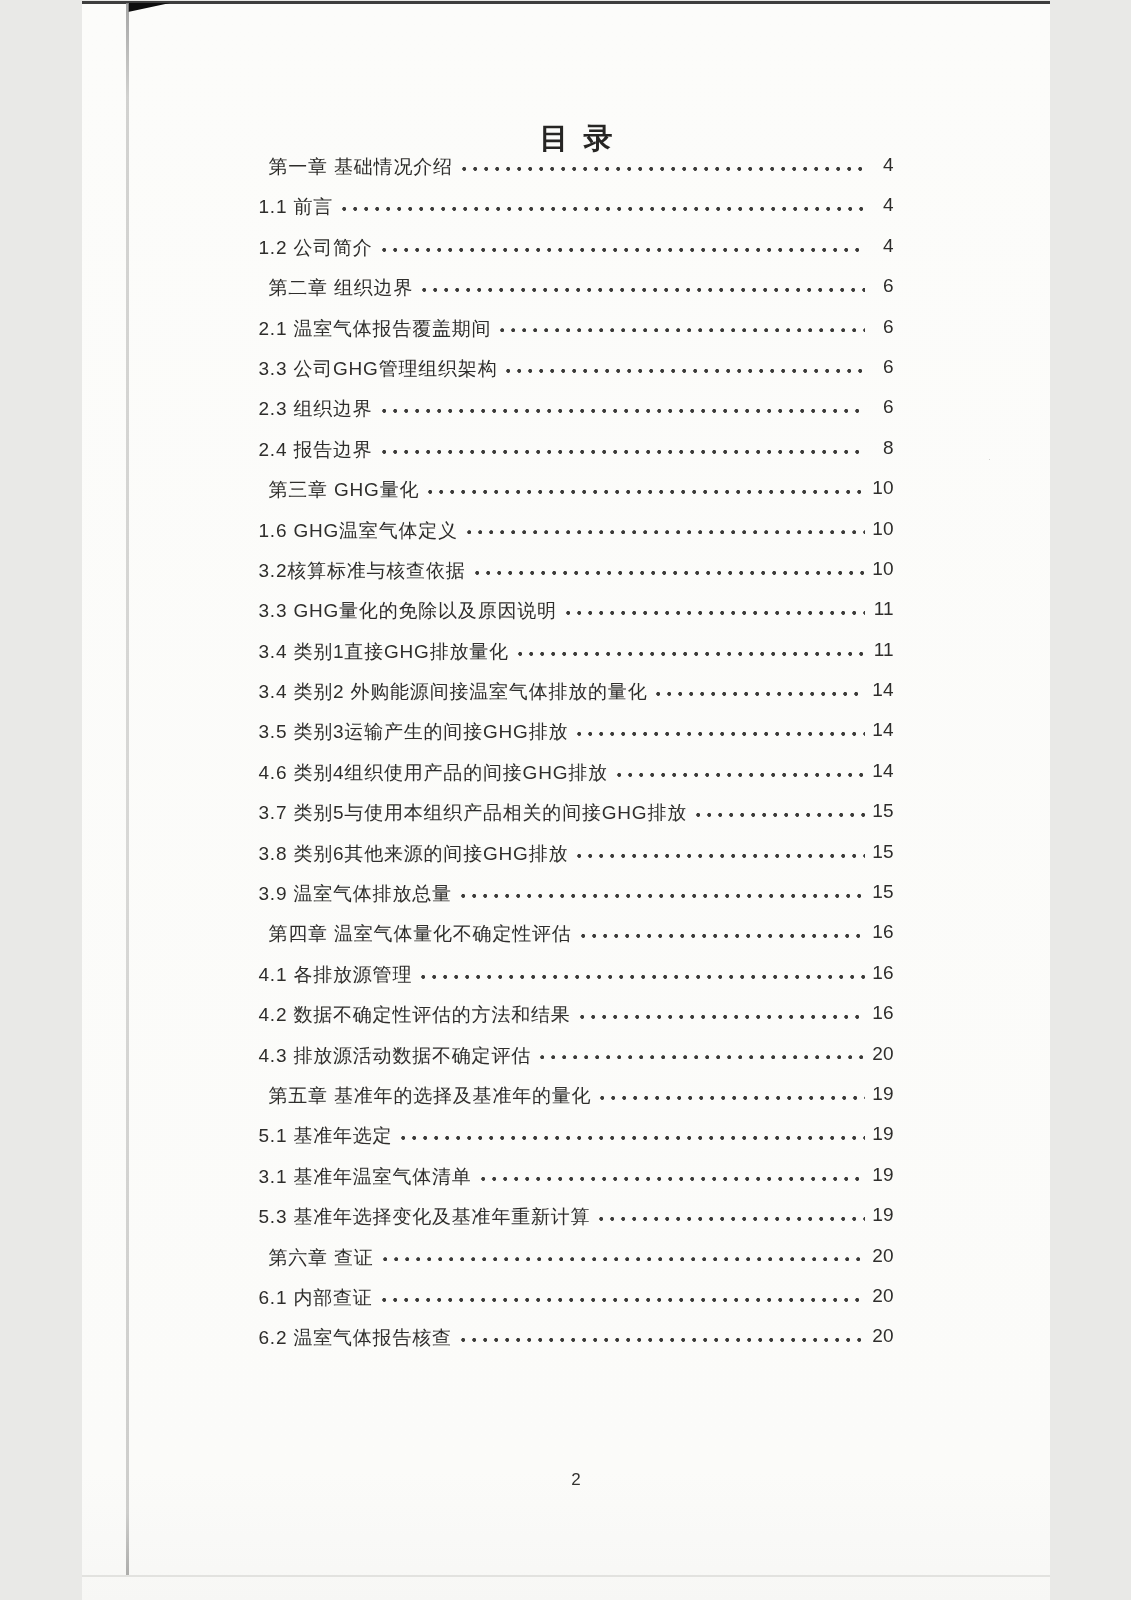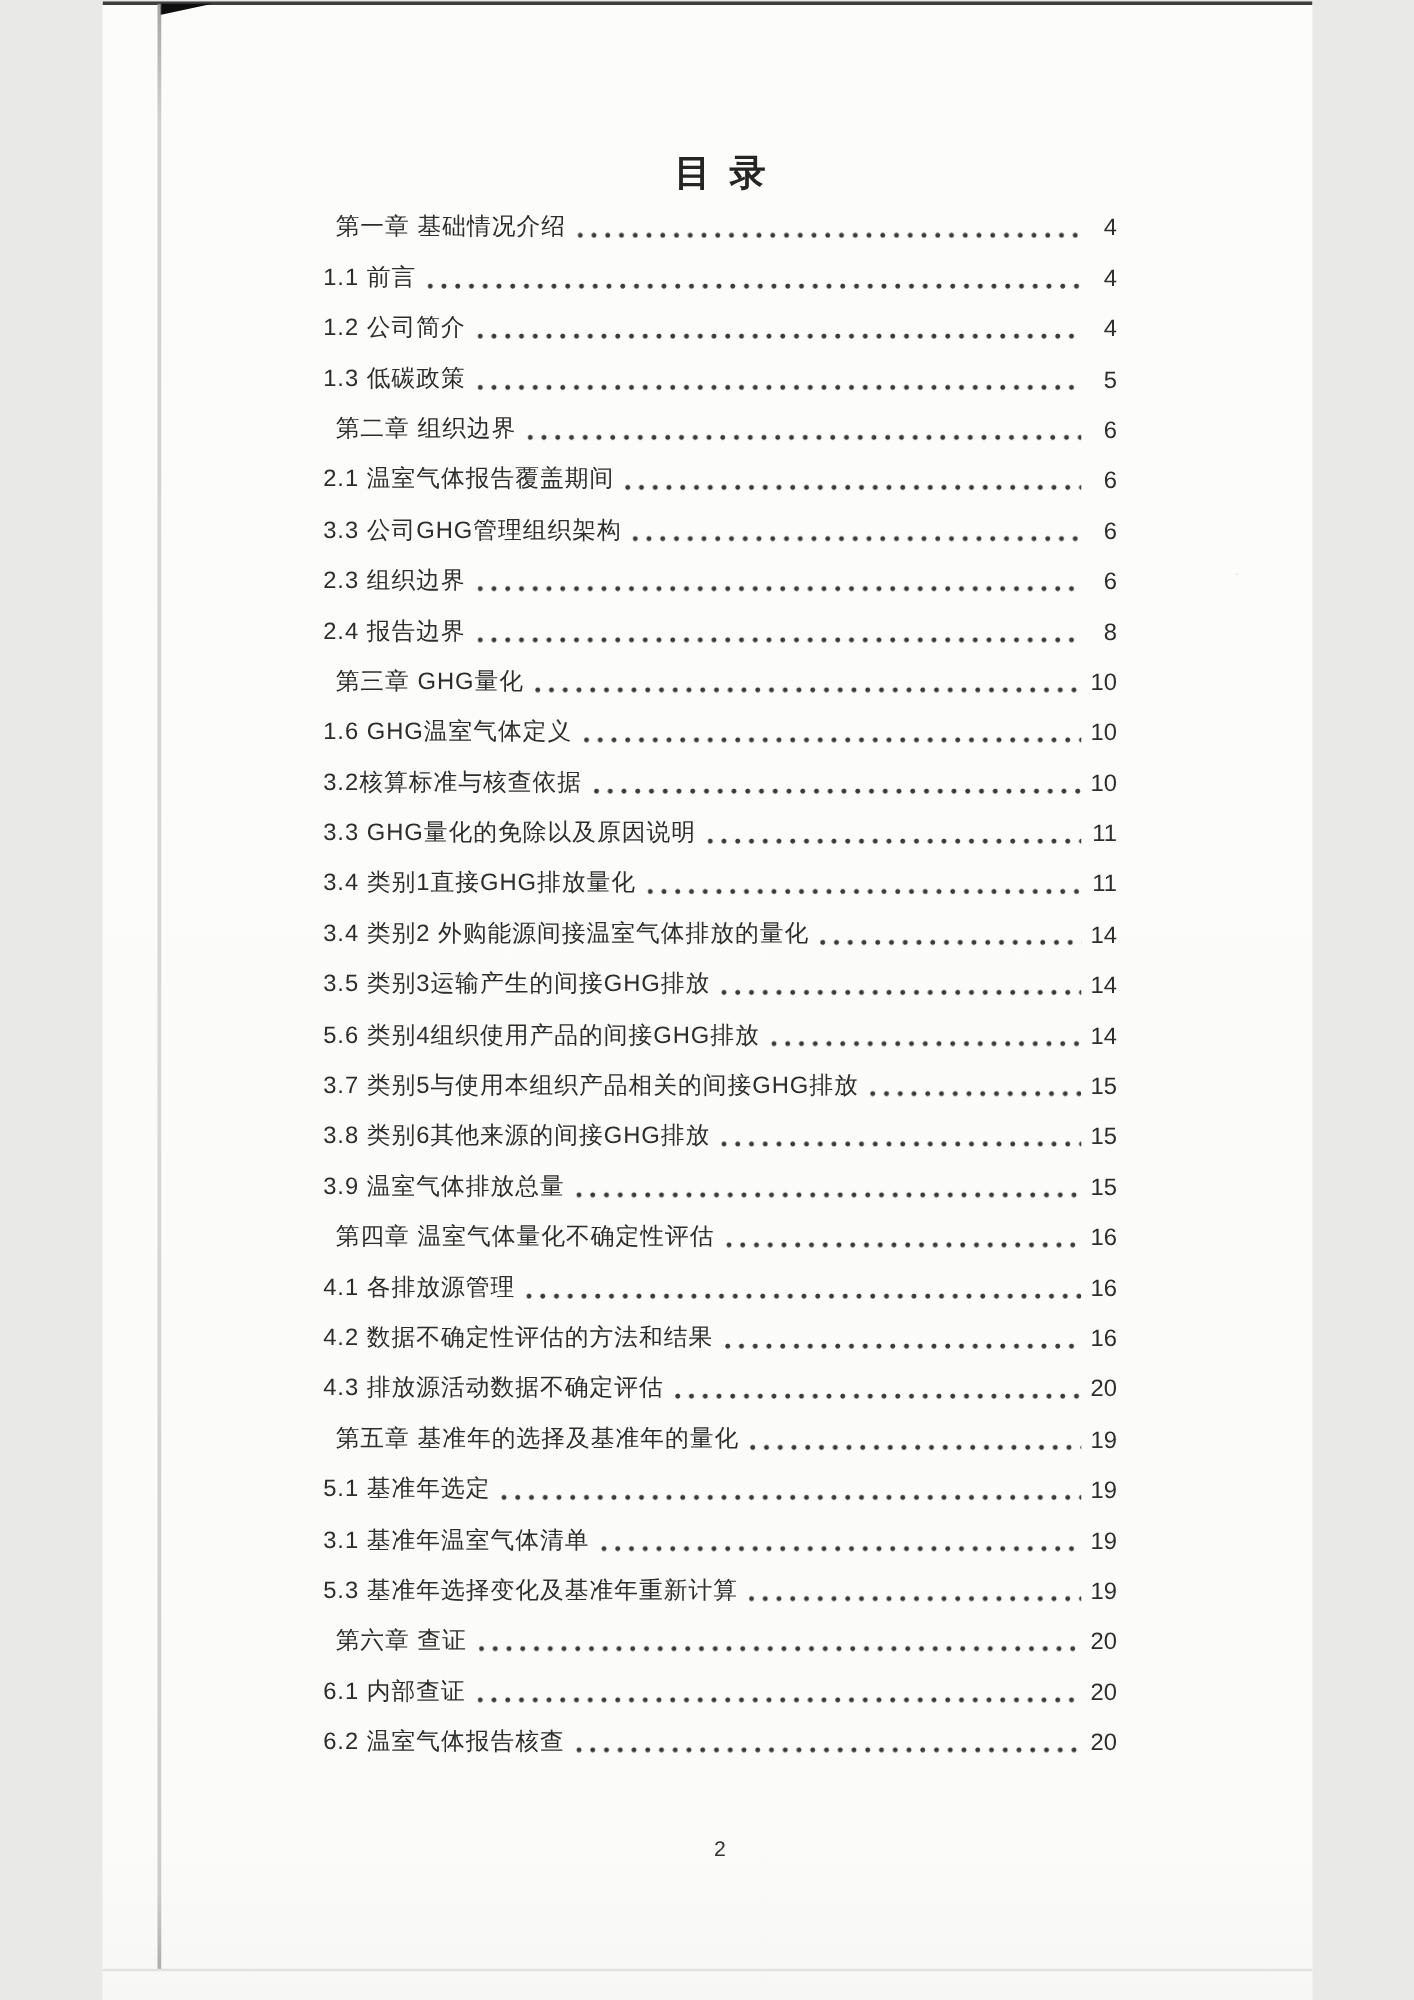--- a/index.html
+++ b/index.html
@@ -75,21 +75,21 @@
     position: absolute; top: 118px; left: 177px; right: 156px;
     text-align: center;
     font-size: 29px; font-weight: 600;
     letter-spacing: 15px; text-indent: 15px;
     color: #262523;
   }
   .toc {
     position: absolute; top: 153px; left: 177px; right: 156px;
   }
   .toc-row {
-    display: flex; align-items: flex-end;
+    display: flex; align-items: flex-start;
     height: 40.4px;
     font-size: 19px; letter-spacing: .8px;
     white-space: nowrap;
   }
   .toc-row.chapter { padding-left: 10px; }
   .toc-label { flex: 0 0 auto; }
   .toc-leader {
     flex: 1 1 auto; height: 1.1em;
     margin: 0 5px 0 9px;
     background-image: radial-gradient(circle at 2.2px 71%, #3b3a38 1.6px, rgba(0,0,0,0) 2.3px);
@@ -127,25 +127,20 @@
       <div class="toc-row">
         <span class="toc-label">1.1 前言</span>
         <span class="toc-leader"></span>
         <span class="toc-page">4</span>
       </div>
       <div class="toc-row">
         <span class="toc-label">1.2 公司简介</span>
         <span class="toc-leader"></span>
         <span class="toc-page">4</span>
       </div>
-      <div class="toc-row">
-        <span class="toc-label">1.3 低碳政策</span>
-        <span class="toc-leader"></span>
-        <span class="toc-page">5</span>
-      </div>
       <div class="toc-row chapter">
         <span class="toc-label">第二章 组织边界</span>
         <span class="toc-leader"></span>
         <span class="toc-page">6</span>
       </div>
       <div class="toc-row">
         <span class="toc-label">2.1 温室气体报告覆盖期间</span>
         <span class="toc-leader"></span>
         <span class="toc-page">6</span>
       </div>
@@ -193,21 +188,21 @@
         <span class="toc-label">3.4 类别2 外购能源间接温室气体排放的量化</span>
         <span class="toc-leader"></span>
         <span class="toc-page">14</span>
       </div>
       <div class="toc-row">
         <span class="toc-label">3.5 类别3运输产生的间接GHG排放</span>
         <span class="toc-leader"></span>
         <span class="toc-page">14</span>
       </div>
       <div class="toc-row">
-        <span class="toc-label">5.6 类别4组织使用产品的间接GHG排放</span>
+        <span class="toc-label">4.6 类别4组织使用产品的间接GHG排放</span>
         <span class="toc-leader"></span>
         <span class="toc-page">14</span>
       </div>
       <div class="toc-row">
         <span class="toc-label">3.7 类别5与使用本组织产品相关的间接GHG排放</span>
         <span class="toc-leader"></span>
         <span class="toc-page">15</span>
       </div>
       <div class="toc-row">
         <span class="toc-label">3.8 类别6其他来源的间接GHG排放</span>

